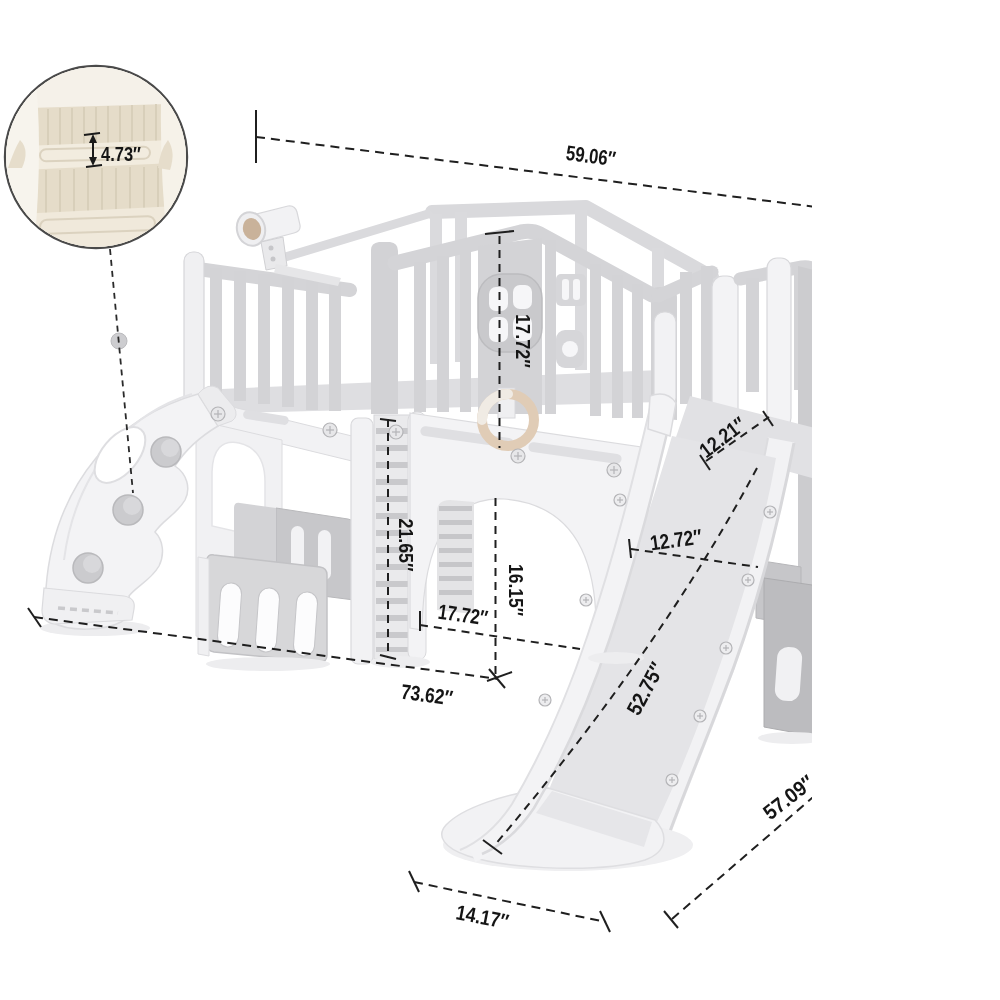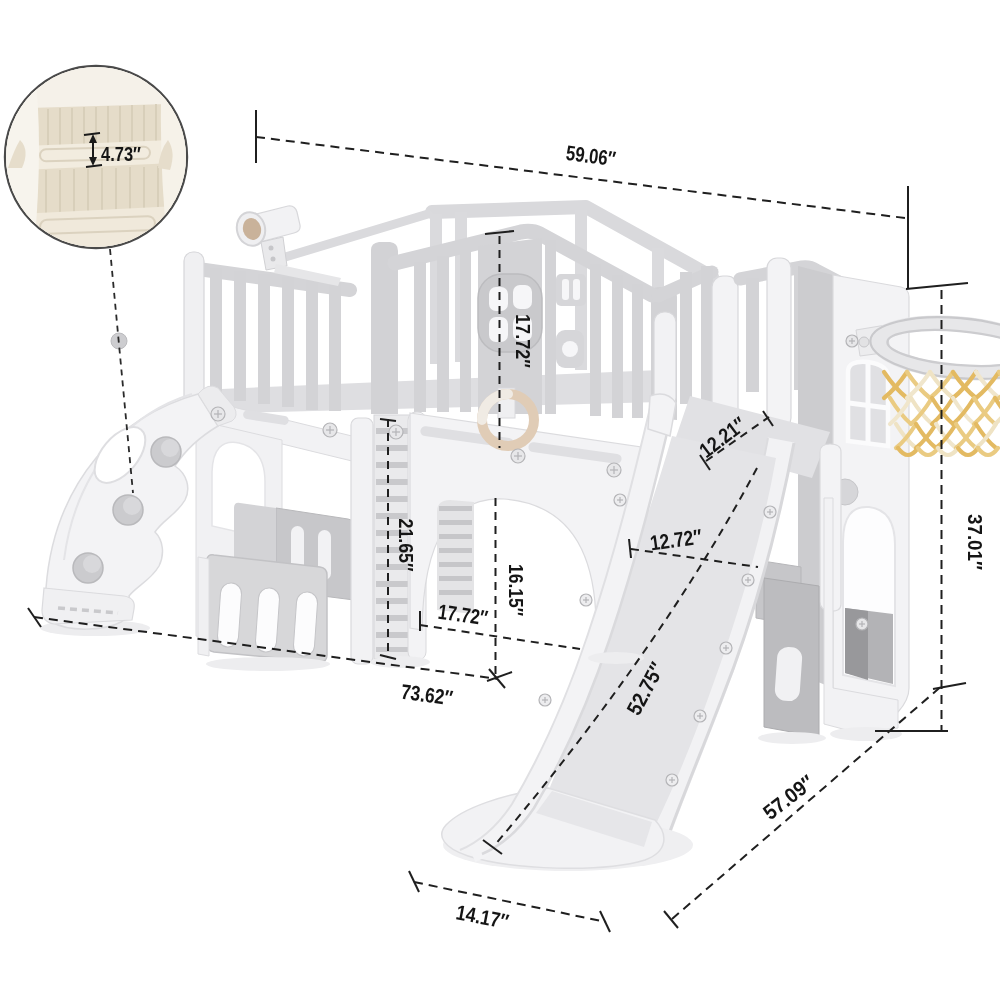--- a/index.html
+++ b/index.html
@@ -1,16 +1,16 @@
 <!DOCTYPE html>
 <html><head>
 <meta charset="utf-8">
 <style>
   html,body{margin:0;padding:0;background:#ffffff;}
-  .wrap{width:1000px;height:1000px;position:relative;overflow:hidden;}
+  .wrap{width:812px;height:1000px;position:relative;overflow:hidden;}
   text{font-family:"Liberation Sans",sans-serif;font-weight:bold;fill:#151515;}
 </style>
 </head>
 <body>
 <div class="wrap">
 <svg width="1000" height="1000" viewBox="0 0 1000 1000">
 
 <rect x="0" y="0" width="1000" height="1000" fill="#ffffff"></rect>
 <g id="structure">
 

